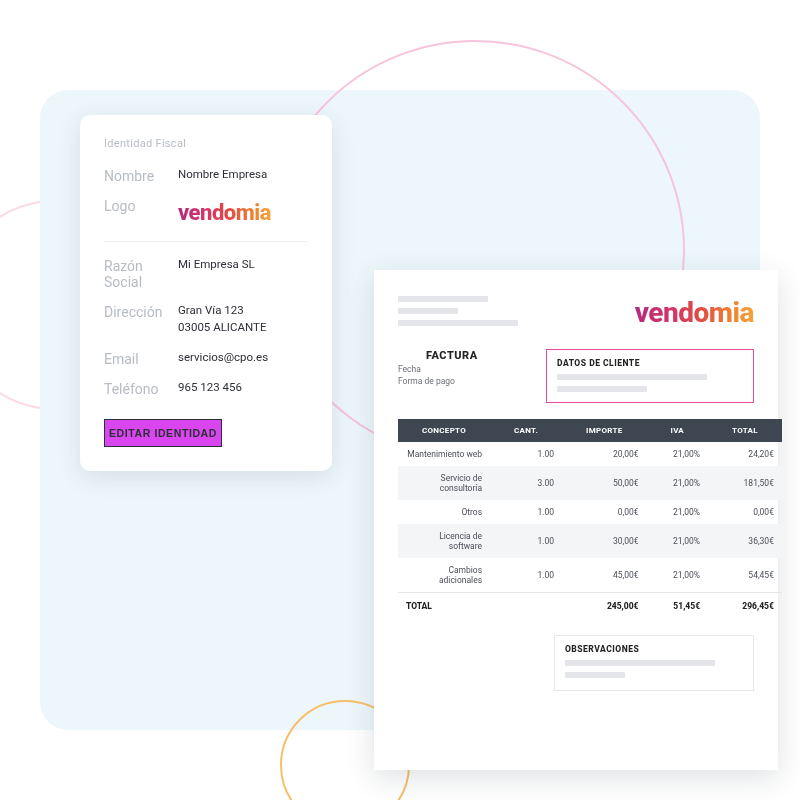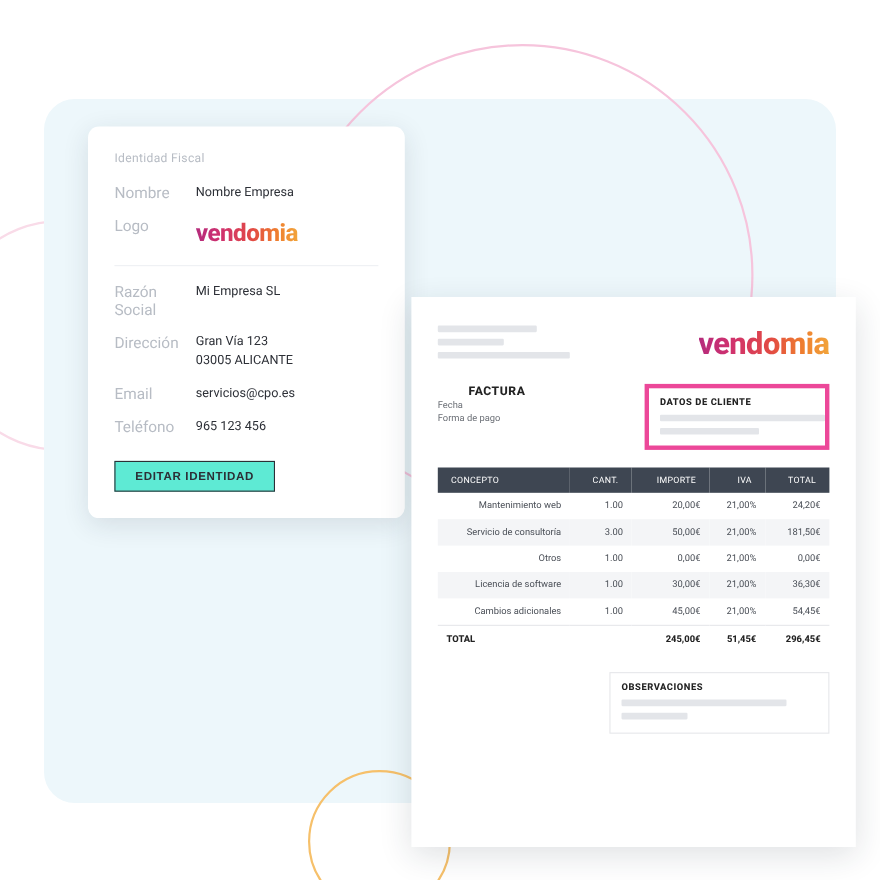--- a/index.html
+++ b/index.html
@@ -10,34 +10,34 @@
   .ring { position: absolute; border-radius: 50%; border-style: solid; }
   .ring-pink-big { width: 420px; height: 420px; border-width: 2px; border-color: #f6c4dc; top: 40px; left: 265px; }
   .ring-pink-small { width: 210px; height: 210px; border-width: 2px; border-color: #f9dbe8; top: 200px; left: -50px; }
   .ring-orange { width: 130px; height: 130px; border-width: 2px; border-color: #f6c06a; top: 700px; left: 280px; }
 
   
   .bgpanel { position: absolute; background: #edf7fb; border-radius: 28px; top: 90px; left: 40px; width: 720px; height: 640px; }
 
   
   .card {
-    position: absolute; top: 115px; left: 80px; width: 288px;
+    position: absolute; top: 115px; left: 80px; width: 252px;
     background: #fff; border-radius: 10px;
     box-shadow: 0 6px 24px rgba(30,40,60,.12);
     padding: 22px 24px 24px 24px;
   }
   .card-title { font-size: 11px; color: #b7bcc4; letter-spacing: .3px; margin-bottom: 16px; }
   .row { display: flex; align-items: flex-start; margin-bottom: 12px; }
   .row .lbl { width: 74px; font-size: 14px; color: #b7bcc4; padding-top: 2px; }
   .row .val { flex: 1; font-size: 11.5px; color: #2c2f36; line-height: 1.5; }
   .logo-row .val { padding-top: 0; }
   .divider { height: 1px; background: #eef0f3; margin: 8px 0 14px 0; }
   .btn {
-    display: inline-block; margin-top: 10px; padding: 7px 18px;
-    border: 1px solid #2c2f36; background: #5eead4; color: #2c2f36;
+    display: inline-block; margin-top: 10px; padding: 7px 4px;
+    border: 1px solid #2c2f36; background: #d946ef; color: #2c2f36;
     font-size: 10.5px; font-weight: 700; letter-spacing: .6px; cursor: pointer;
   }
   .vendomia {
     font-weight: 800; font-size: 22px; letter-spacing: -0.5px;
     background: linear-gradient(90deg, #b52c7c 0%, #d0316e 25%, #e24a44 55%, #ef7f2f 80%, #f2a53b 100%);
     -webkit-background-clip: text; background-clip: text; color: transparent;
     font-family: inherit;
   }
   .vendomia.small { font-size: 28px; }
 
@@ -49,27 +49,27 @@
     font-size: 10px;
   }
   .inv-header { display: flex; justify-content: space-between; align-items: flex-start; }
   .ph-block { display: flex; flex-direction: column; gap: 6px; }
   .ph { background: #e3e5e9; height: 6px; border-radius: 1px; } .ph.w60 { width: 60px; } .ph.w90 { width: 90px; }
   .ph.w120 { width: 120px; } .ph.w150 { width: 150px; }
 
   .inv-meta { display: flex; justify-content: space-between; margin-top: 20px; gap: 20px; }
   .factura-title { font-size: 11px; font-weight: 800; color: #232323; letter-spacing: .5px; margin-left: 28px; }
   .meta-line { font-size: 8.5px; color: #6b6f76; margin-top: 2px; }
-  .datos-box { border: 4px solid #ec4899; padding: 8px 10px 10px 10px; width: 168px; }
+  .datos-box { border: 1px solid #ec4899; padding: 8px 10px 10px 10px; width: 208px; }
   .datos-title { font-size: 8.5px; font-weight: 800; color: #232323; letter-spacing: .5px; margin-bottom: 6px; }
 
   table.inv-table { width: 100%; border-collapse: collapse; margin-top: 16px; }
   .inv-table thead th {
-    background: #3e4652; color: #fff; font-size: 8px; font-weight: 400;
-    padding: 7px 12px; text-align: right; letter-spacing: .3px;
+    background: #3e4652; color: #fff; font-size: 8px; font-weight: 700;
+    padding: 7px 24px; text-align: right; letter-spacing: .3px;
   }
   .inv-table thead th:first-child { text-align: left; }
   .inv-table tbody td { font-size: 8.5px; color: #4a4f57; padding: 7px 8px; text-align: right; }
   .inv-table tbody td:first-child { text-align: right; }
   .inv-table tbody tr:nth-child(even) td { background: #f4f5f7; }
   .inv-table tfoot td { font-size: 8.5px; font-weight: 800; color: #232323; padding: 8px 8px; text-align: right; border-top: 1px solid #e6e7ea; }
   .inv-table tfoot td:first-child { text-align: left; }
 
   .obs-box { border: 1px solid #e6e7ea; padding: 8px 10px 12px 10px; width: 200px; margin-left: auto; margin-top: 16px; }
 </style>

